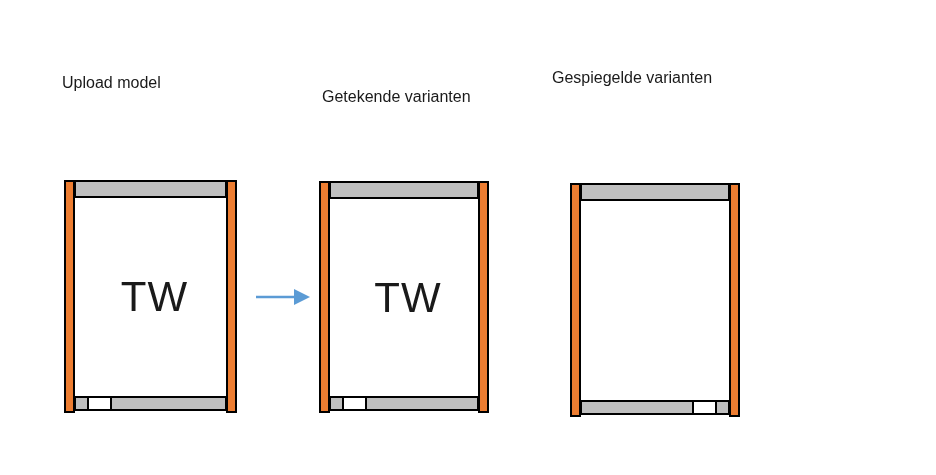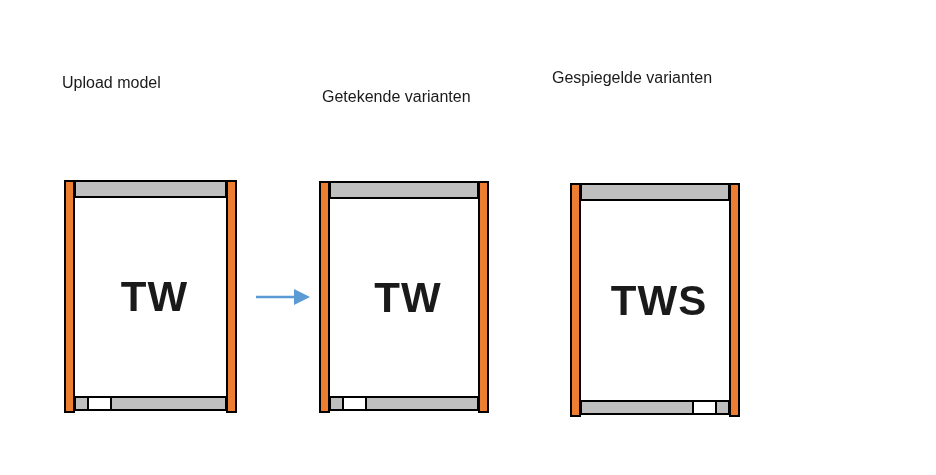--- a/index.html
+++ b/index.html
@@ -51,21 +51,21 @@
   .seg-white{
     width:25px;background:#ffffff;
     border-left:2px solid var(--outline,#000);
     border-right:2px solid var(--outline,#000);
   }
   .seg-fill{flex:1 1 auto;background:var(--rail-gray,#BFBFBF);}
 
   .frame-label{
     position:absolute;left:0;right:0;top:18px;bottom:17px;
     display:flex;align-items:center;justify-content:center;
-    font-size:42px;font-weight:700;letter-spacing:1px;
+    font-size:42px;font-weight:400;letter-spacing:1px;
     color:var(--label-text,#1a1a1a);
     padding-left:8px;
   }
 
   .flow-arrow{
     position:absolute;left:256px;top:288px;width:54px;height:18px;
     color:var(--arrow-blue,#5B9BD5);
   }
 </style>
 </head>
@@ -108,14 +108,13 @@
 
 <div class="frame" id="frame-3">
   <div class="post left"></div>
   <div class="post right"></div>
   <div class="rail-top"></div>
   <div class="rail-bottom">
     <div class="seg seg-fill"></div>
     <div class="seg seg-white"></div>
     <div class="seg seg-gray-sm"></div>
   </div>
-  <div class="frame-label">TWS</div>
 </div>
 
 </body></html>

